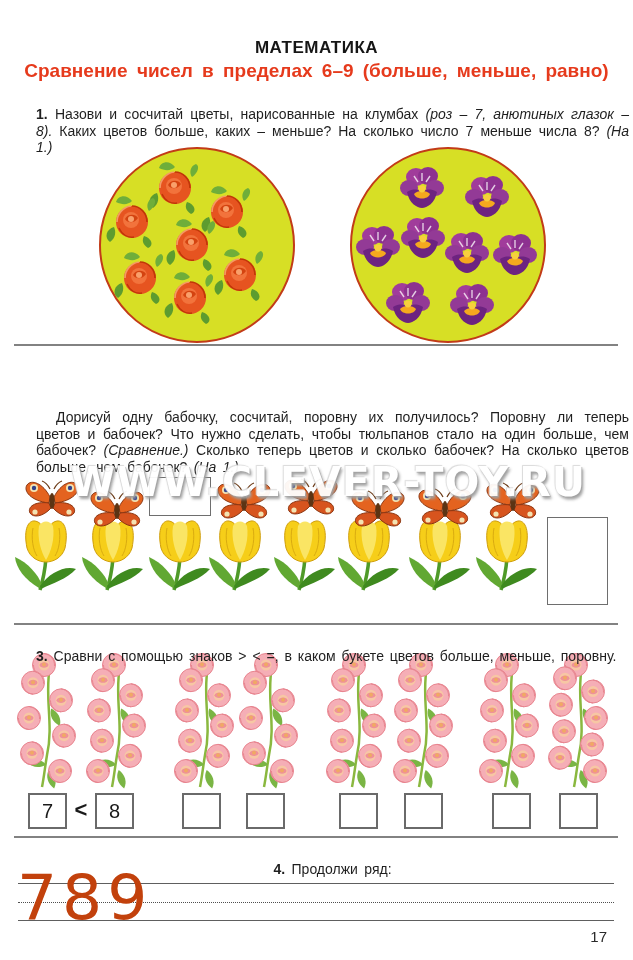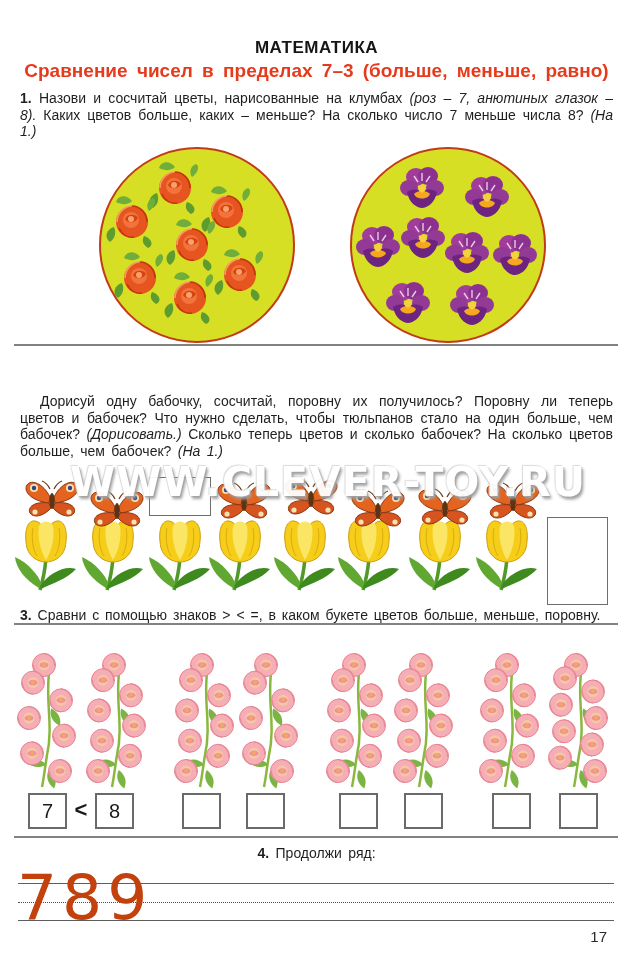--- a/index.html
+++ b/index.html
@@ -7,26 +7,26 @@
     position:relative;width:633px;height:960px;margin:0 auto;
     background:#ffffff;overflow:hidden;
     font-family:"Liberation Sans","DejaVu Sans",sans-serif;
     color:#1f1f1f;
   }
   svg.figs{position:absolute;left:0;top:0;width:633px;height:960px;pointer-events:none;}
   .title{position:absolute;left:0;top:38px;width:100%;text-align:center;
          font-size:17px;font-weight:bold;letter-spacing:.5px;color:#161616;}
   .subtitle{position:absolute;left:0;top:60px;width:100%;text-align:center;
             font-size:19px;font-weight:bold;word-spacing:4px;}
-  .task{position:absolute;left:20px;width:593px;margin:0;
+  .task{position:absolute;left:20px;width:593px;margin:16px;
         font-size:14px;line-height:16.5px;text-align:justify;word-spacing:2.5px;}
   .t1{top:90px;}
   .t2a{top:360px;}
   .t2b{top:393px;text-indent:20px;}
-  .t3{top:607px;text-align:left;word-spacing:2px;}
+  .t3{top:632px;text-align:left;word-spacing:2px;}
   .t4{top:845px;text-align:center;}
   .it{font-style:italic;}
   .bd{font-weight:bold;}
   .divider{position:absolute;left:14px;width:604px;height:0;
            border-top:2.5px solid #828282;}
   .d1{top:344px;} .d2{top:623px;} .d3{top:836px;}
   .wm{position:absolute;left:70px;top:458px;z-index:3;
       font-size:41px;font-weight:bold;letter-spacing:1px;
       font-family:"DejaVu Sans","Liberation Sans",sans-serif;
       color:#ffffff;opacity:.95;
@@ -256,27 +256,27 @@
           <use href="#sym-prose" x="31" y="52" width="26" height="26"></use>
           <use href="#sym-prose" x="-1" y="65.25" width="26" height="26"></use>
           <use href="#sym-prose" x="27" y="78.5" width="26" height="26"></use>
           <use href="#sym-prose" x="-5" y="91.75" width="26" height="26"></use>
           <use href="#sym-prose" x="30" y="105" width="26" height="26"></use>
         </g>
       </g>
   </svg>
 
   <div class="title">МАТЕМАТИКА</div>
-  <div class="subtitle" style="color: rgb(230, 58, 28);">Сравнение чисел в пределах 7–3 (больше, меньше, равно)</div>
+  <div class="subtitle" style="color: rgb(230, 58, 28);">Сравнение чисел в пределах 6–9 (больше, меньше, равно)</div>
 
   <p class="task t1"><span class="bd">1.</span><span> Назови и сосчитай цветы, нарисованные на клумбах </span><span class="it">(роз – 7, анютиных глазок – 8).</span><span> Каких цветов больше, каких – меньше? На сколько число 7 меньше числа 8? </span><span class="it">(На 1.)</span></p>
 
   <div class="divider d1"></div>
 
-  <p class="task t2b"><span>Дорисуй одну бабочку, сосчитай, поровну их получилось? Поровну ли теперь цветов и бабочек? Что нужно сделать, чтобы тюльпанов стало на один больше, чем бабочек? </span><span class="it">(Дорисовать.)</span><span> Сколько теперь цветов и сколько бабочек? На сколько цветов больше, чем бабочек? </span><span class="it">(На 1.)</span></p>
+  <p class="task t2b"><span>Дорисуй одну бабочку, сосчитай, поровну их получилось? Поровну ли теперь цветов и бабочек? Что нужно сделать, чтобы тюльпанов стало на один больше, чем бабочек? </span><span class="it">(Сравнение.)</span><span> Сколько теперь цветов и сколько бабочек? На сколько цветов больше, чем бабочек? </span><span class="it">(На 1.)</span></p>
 
   <div class="wm">WWW.CLEVER-TOY.RU</div>
   <div class="box small"></div>
   <div class="box large"></div>
 
   <div class="divider d2"></div>
 
   <p class="task t3"><span class="bd">3.</span><span> Сравни с помощью знаков  &gt; &lt; =, в каком букете цветов больше, меньше, поровну.</span></p>
 
   <div id="cmp">

